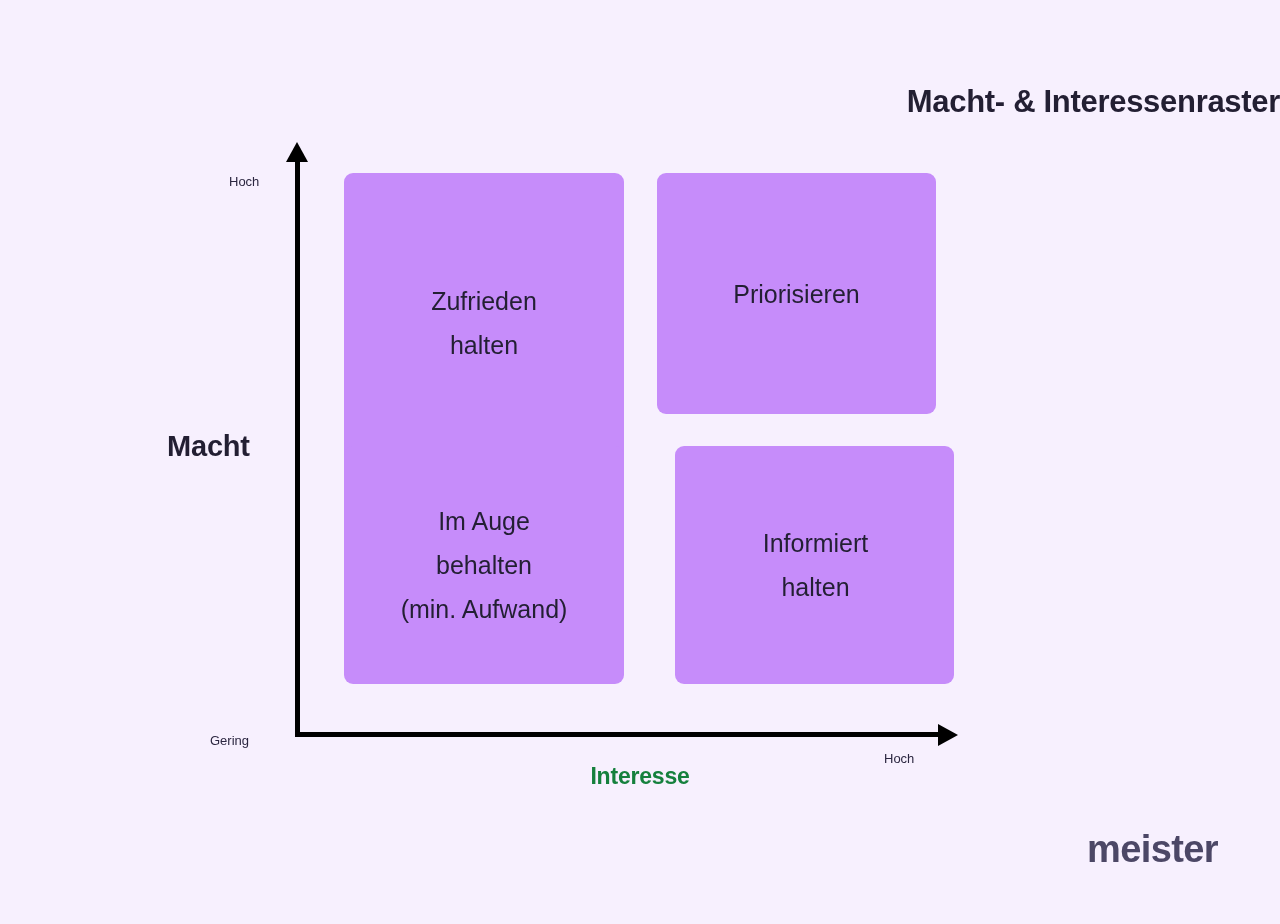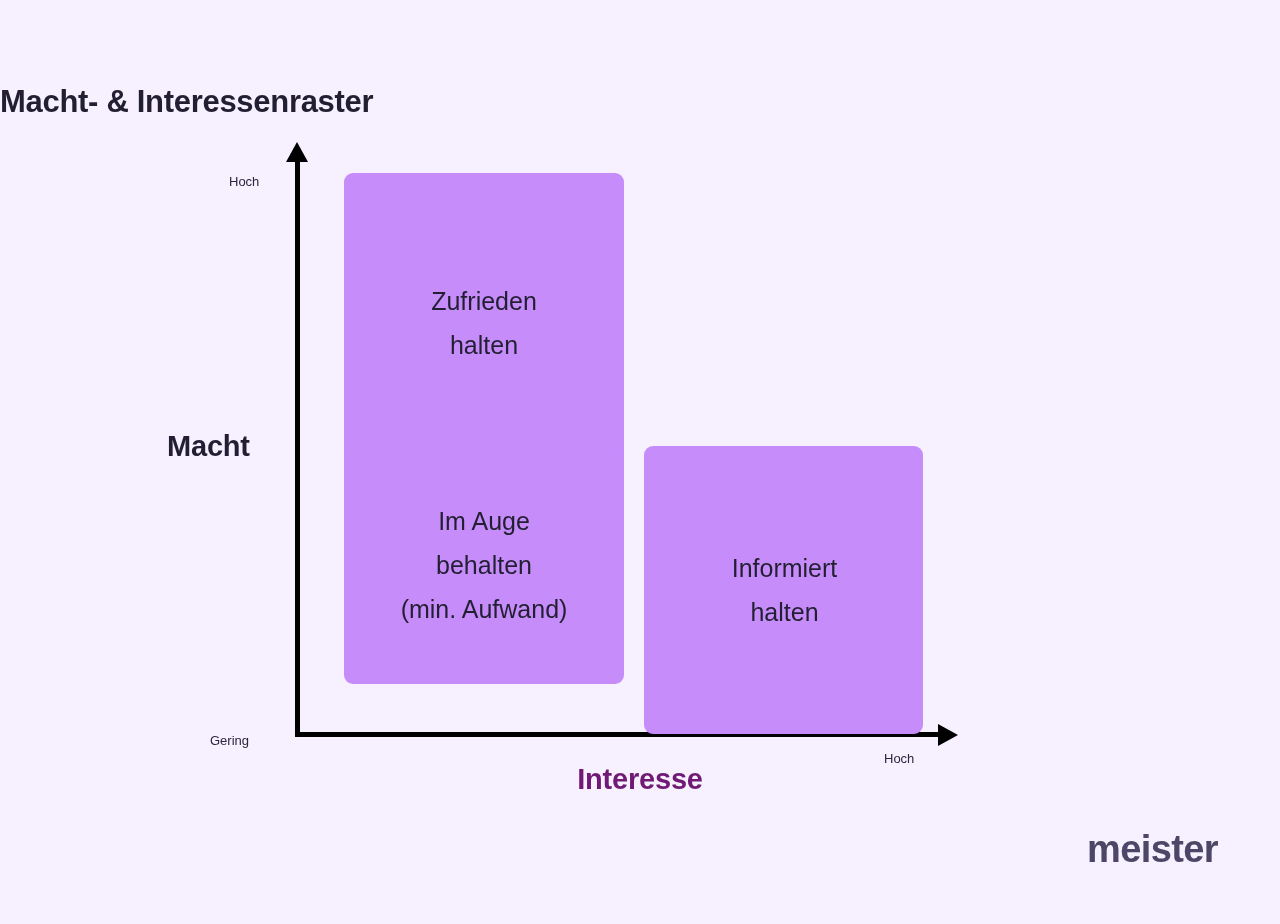--- a/index.html
+++ b/index.html
@@ -18,21 +18,21 @@
     width: 1280px;
     height: 924px;
   }
 
   
   .chart-title {
     position: absolute;
     top: 84px;
     left: 0;
     width: 1280px;
-    text-align: left;
+    text-align: right;
     font-size: 31px;
     font-weight: 700;
     letter-spacing: -0.3px;
     color: #231f33;
     white-space: nowrap;
   }
 
   
   .axis-y-line {
     position: absolute;
@@ -81,24 +81,24 @@
     letter-spacing: -0.2px;
     color: #231f33;
     margin-left: 24px;
   }
   .axis-title-x {
     position: absolute;
     left: 0;
     top: 763px;
     width: 1280px;
     text-align: center;
-    font-size: 29px;
+    font-size: 23px;
     font-weight: 700;
     letter-spacing: -0.2px;
-    color: #701a75;
+    color: #15803d;
   }
 
   
   .tick {
     position: absolute;
     font-size: 13px;
     font-weight: 400;
     color: #2b2640;
     white-space: nowrap;
   }
@@ -121,21 +121,21 @@
   .quadrant-label {
     font-size: 25px;
     font-weight: 400;
     line-height: 1.76;
     color: #231f33;
     white-space: pre-line;
   }
   .q-top-left     { left: 344px; top: 173px; width: 280px; height: 299px; }
   .q-top-right    { left: 657px; top: 173px; width: 279px; height: 241px; }
   .q-bottom-left  { left: 344px; top: 446px; width: 280px; height: 238px; }
-  .q-bottom-right { left: 644px; top: 446px; width: 279px; height: 288px; padding-left: 16px; }
+  .q-bottom-right { left: 675px; top: 446px; width: 279px; height: 238px; padding-left: 16px; }
 
   
   .brand-logo {
     position: absolute;
     left: 1087px;
     top: 828px;
     font-size: 38px;
     font-weight: 700;
     letter-spacing: -0.6px;
     color: #4c4766;
@@ -161,20 +161,23 @@
 
   <div class="tick tick-x-low">Gering</div>
 
   <div class="tick tick-x-high">Hoch</div>
 
   <div class="quadrant q-top-left">
     <span class="quadrant-label">Zufrieden
 halten</span>
   </div>
 
+  <div class="quadrant q-top-right">
+    <span class="quadrant-label">Priorisieren</span>
+  </div>
 
   <div class="quadrant q-bottom-left">
     <span class="quadrant-label">Im Auge
 behalten
 (min. Aufwand)</span>
   </div>
 
   <div class="quadrant q-bottom-right">
     <span class="quadrant-label">Informiert
 halten</span>

